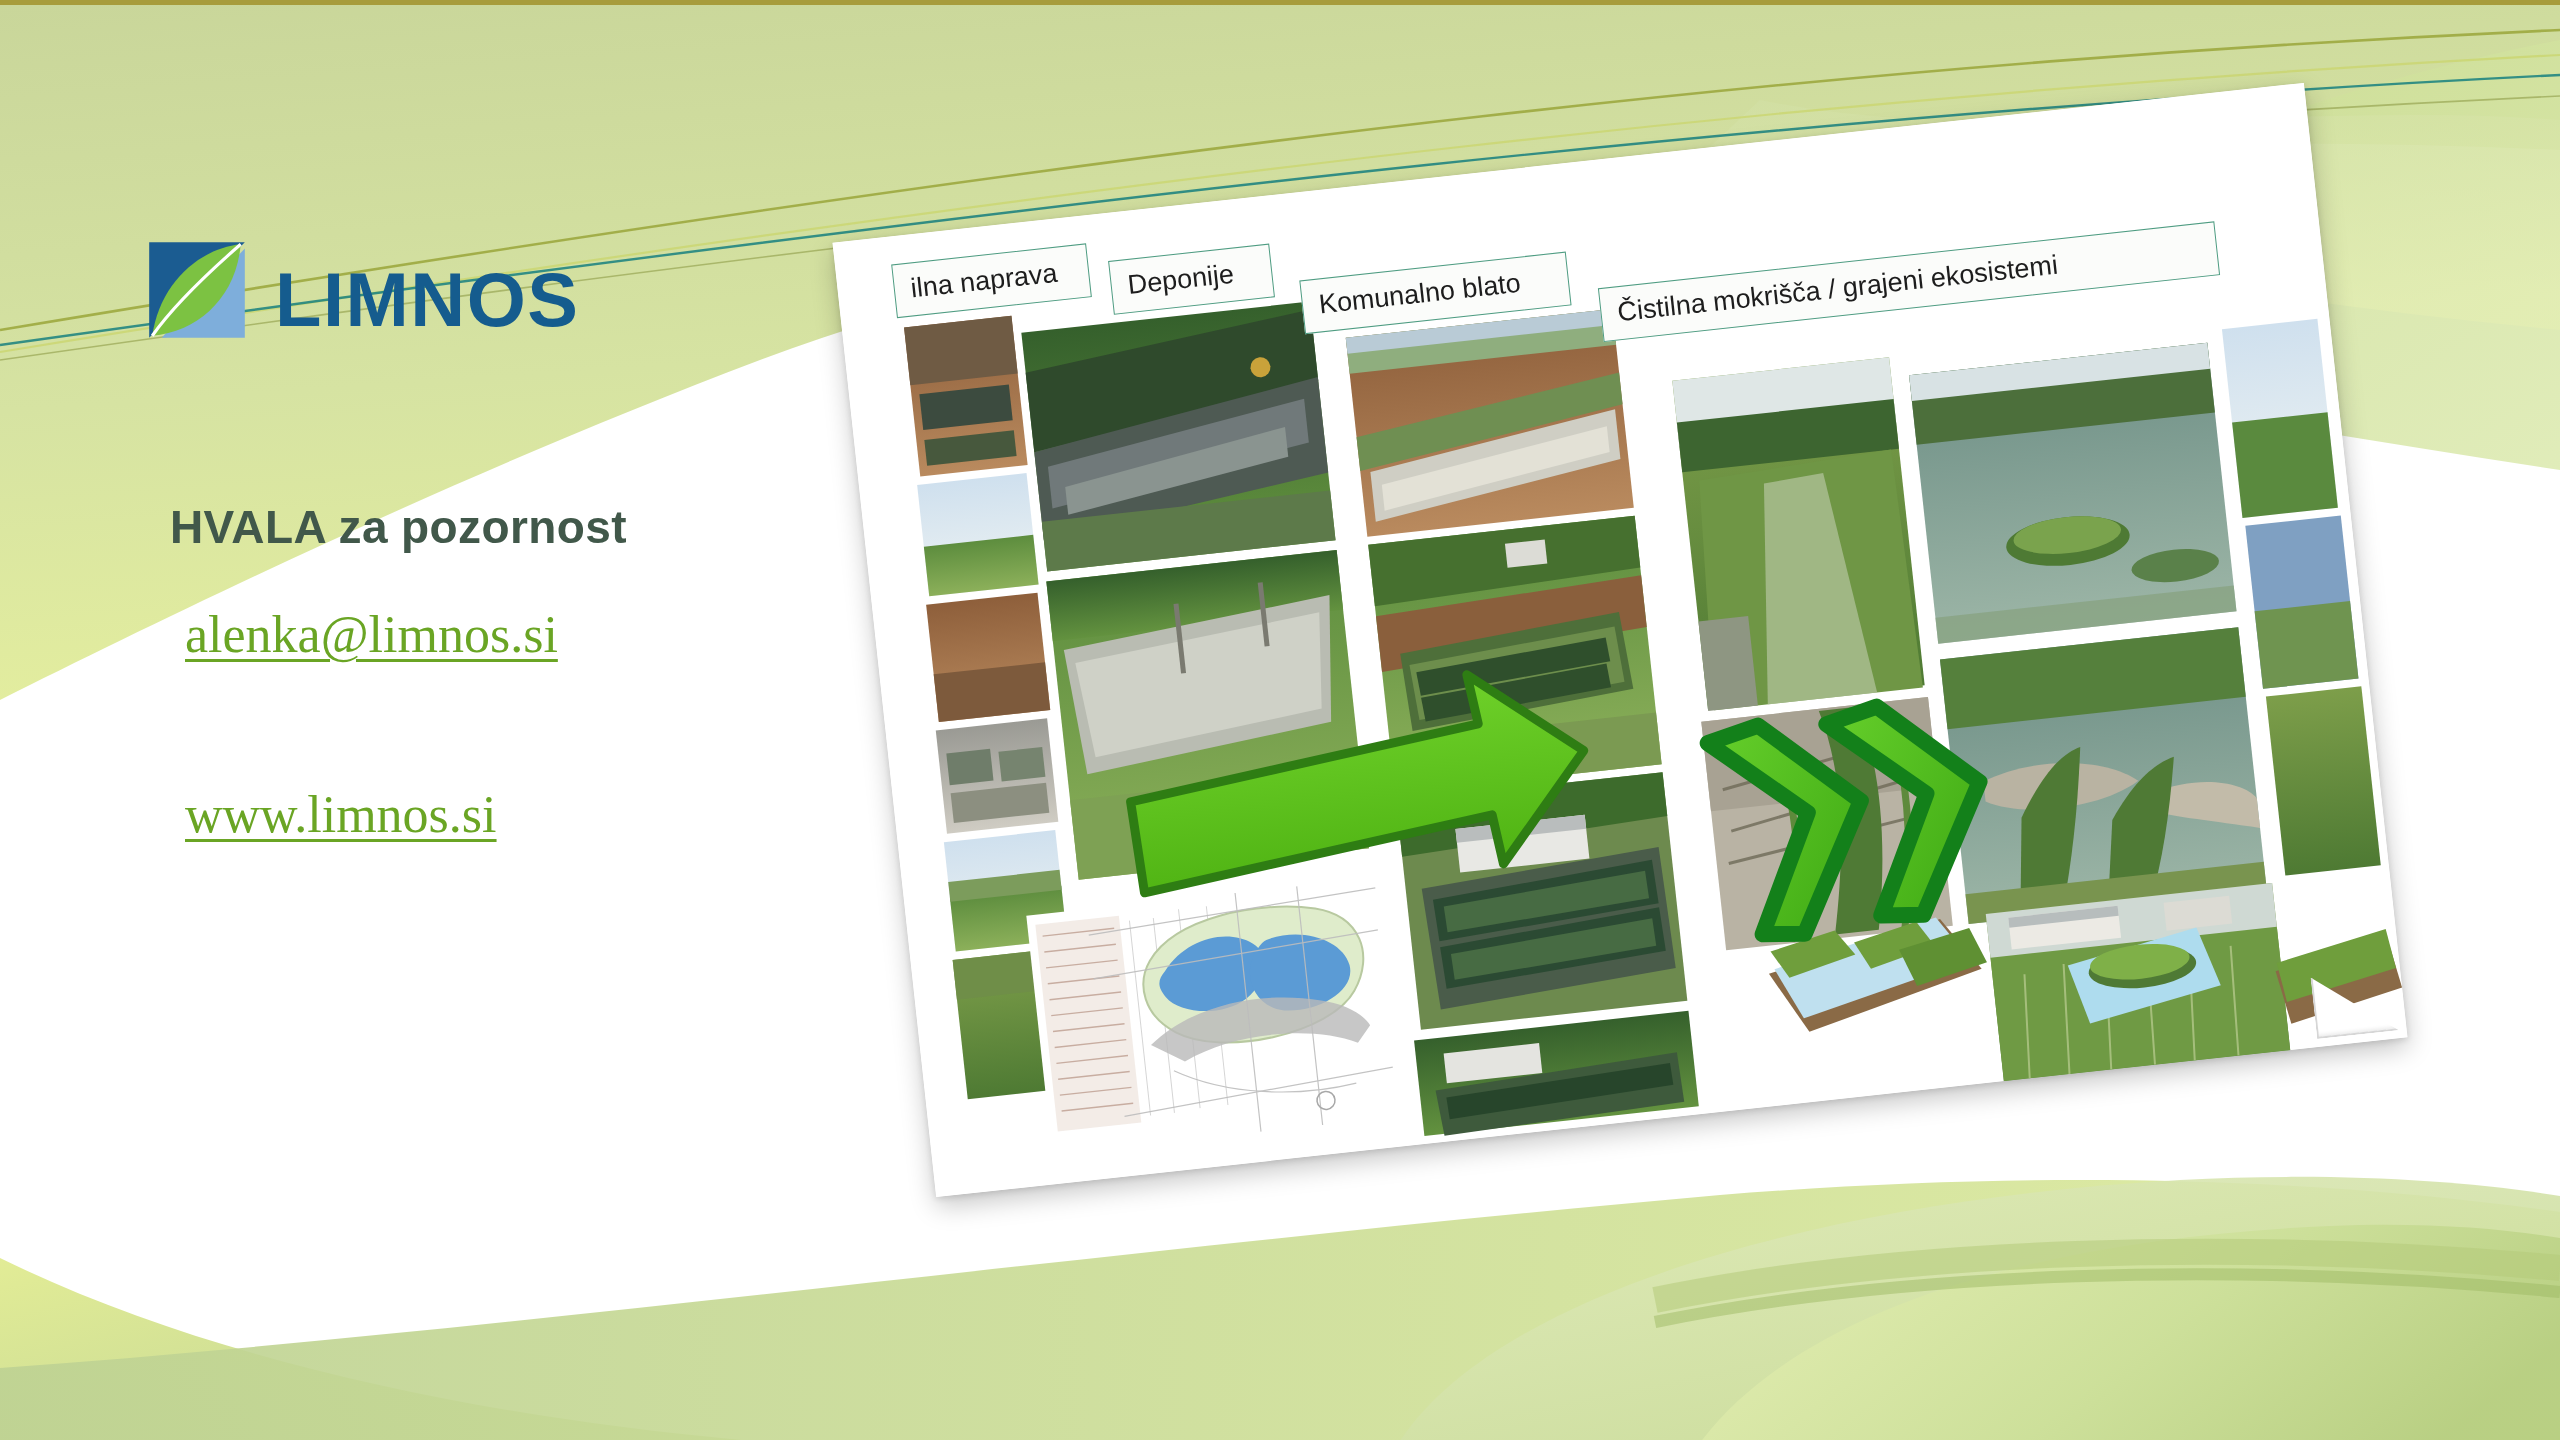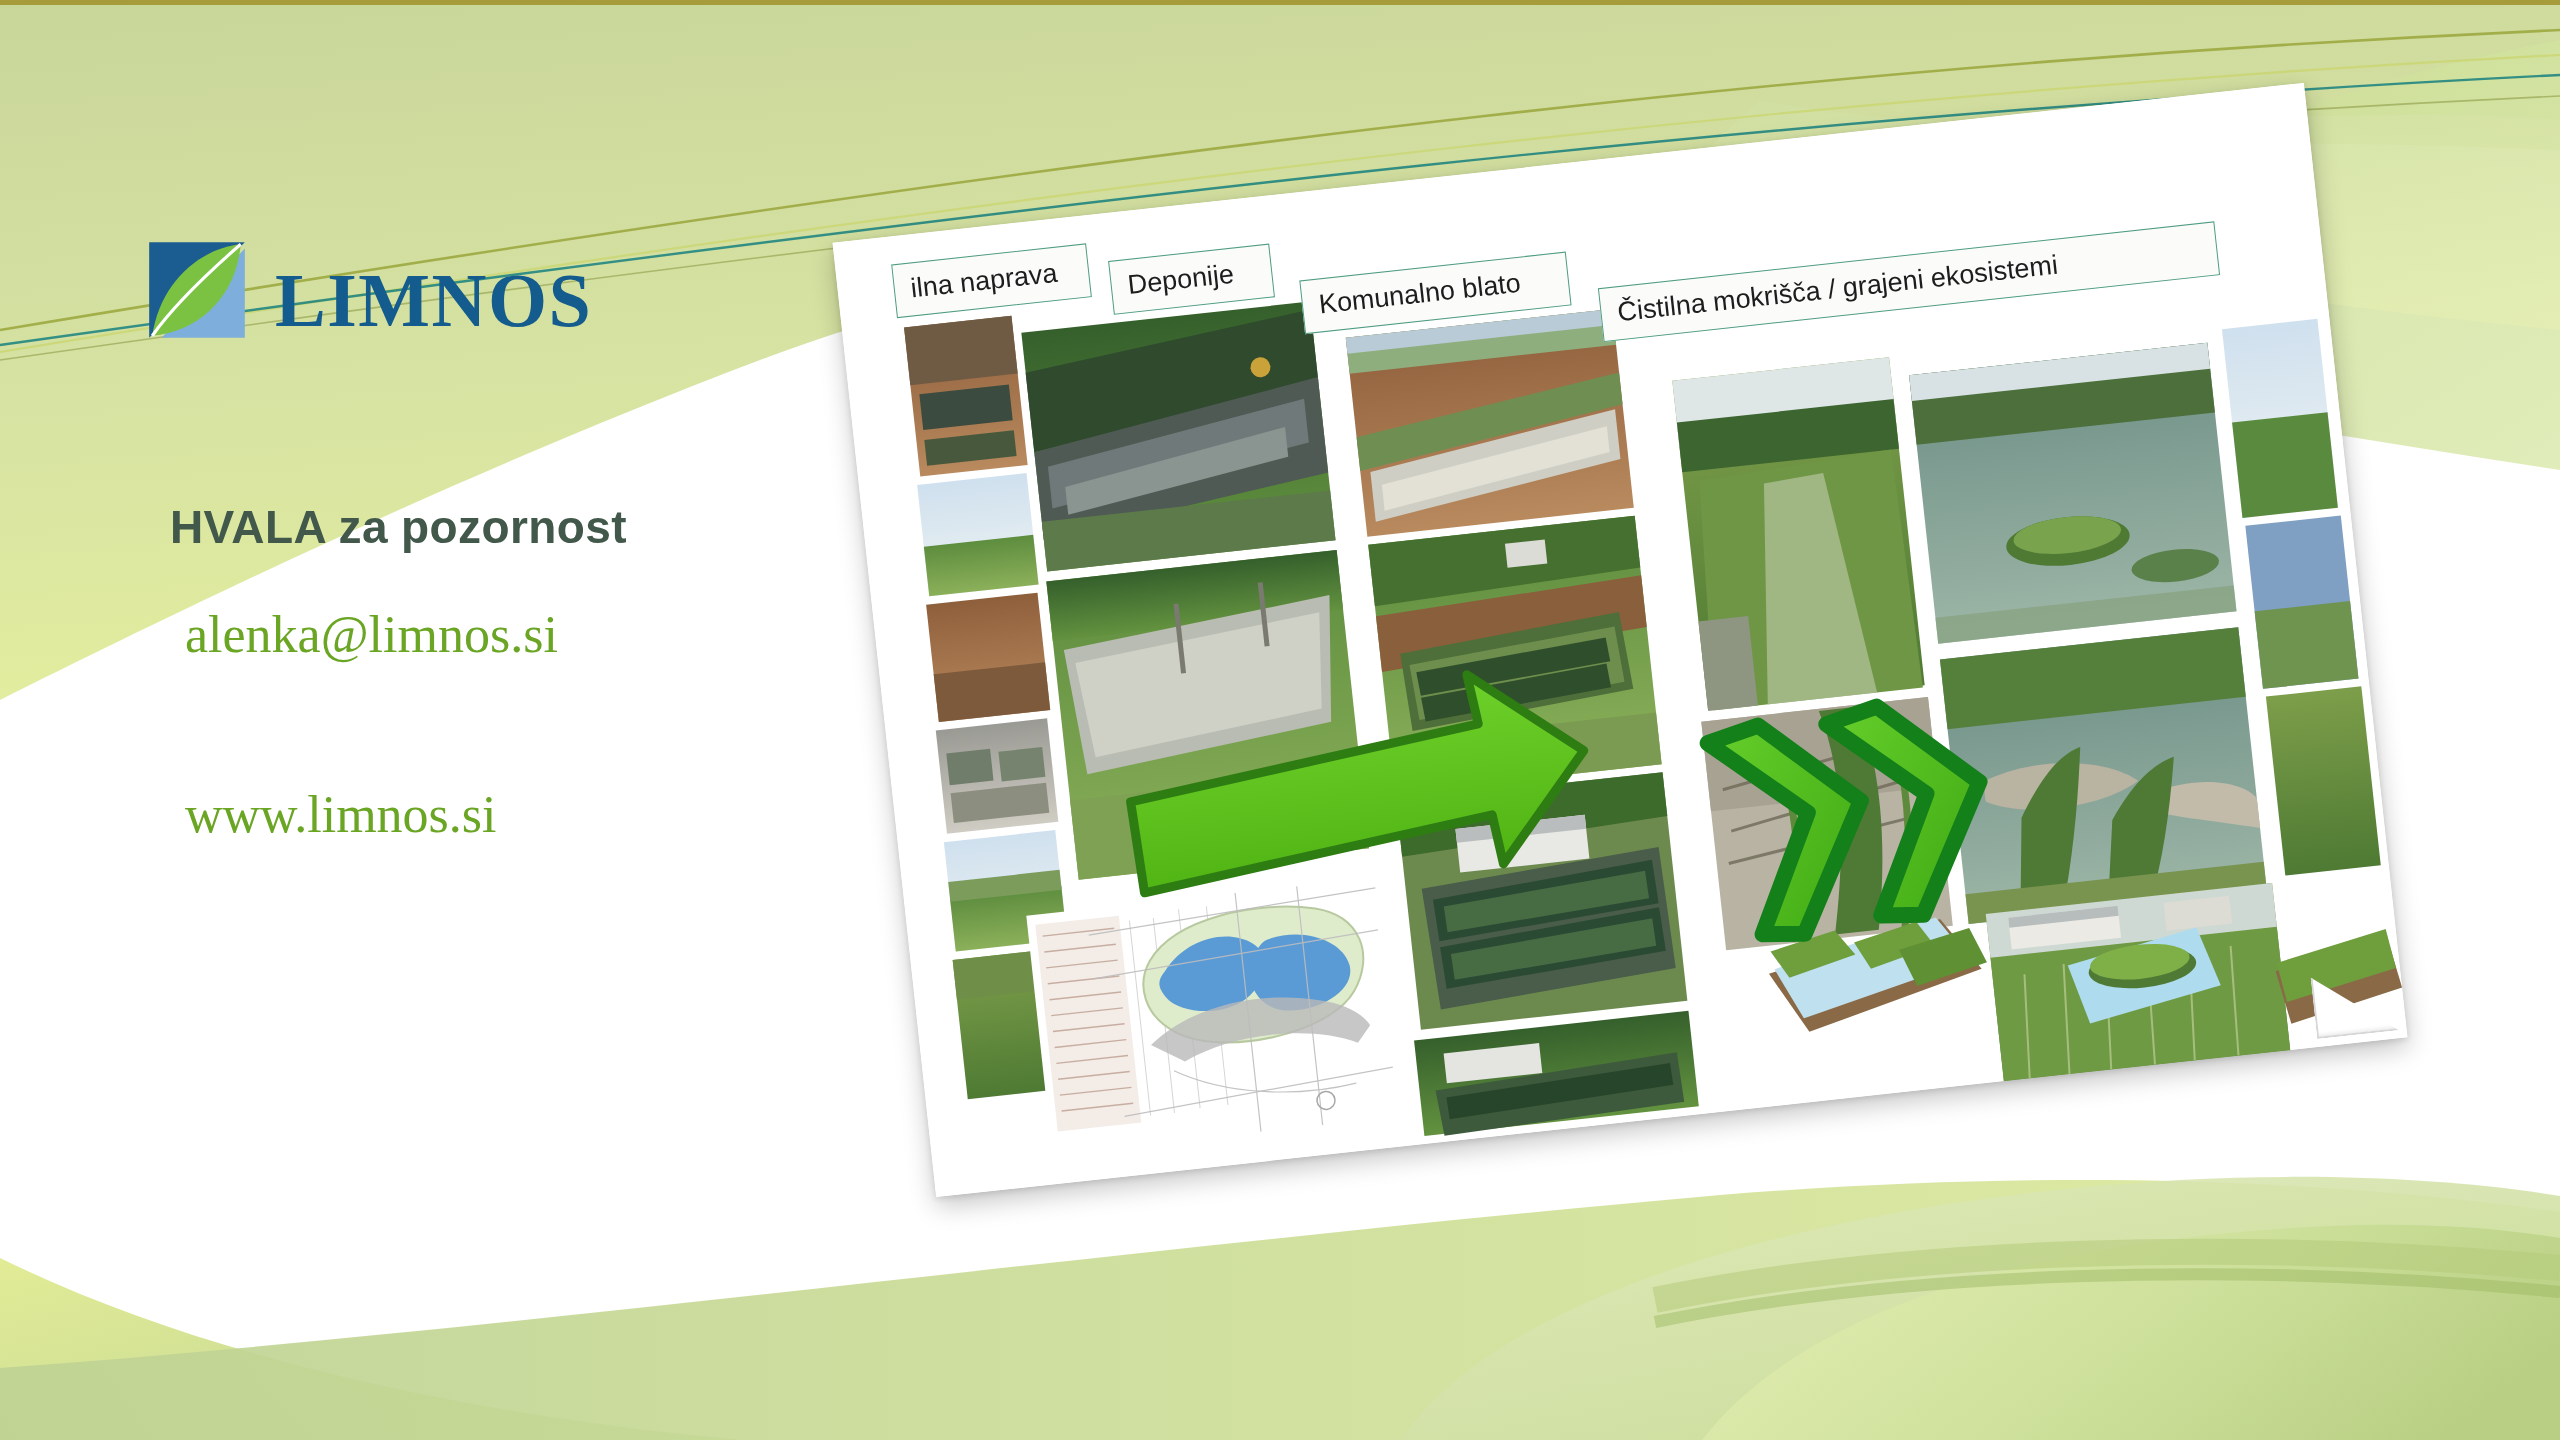--- a/index.html
+++ b/index.html
@@ -12,21 +12,21 @@
   
   #bg-deco{position:absolute;inset:0;width:2560px;height:1440px;}
 
   
   .left-col{position:absolute;left:0;top:0;width:900px;height:1440px;}
 
   
   .logo-wrap{position:absolute;left:145px;top:238px;display:flex;align-items:center;gap:26px;}
   .logo-mark{width:104px;height:104px;flex:none;}
   .logo-word{
-    font-family:Liberation Serif, serif;
+    font-family:Liberation Sans, sans-serif;
     font-weight:bold;
     font-size:76px;
     letter-spacing:1.5px;
     color:#155c8e;
     line-height:1;
     white-space:nowrap;
     margin-top:20px;
   }
 
   
@@ -39,20 +39,21 @@
     letter-spacing:.4px;
     white-space:nowrap;
   }
 
   
   .link{
     position:absolute;
     font-family:"Liberation Serif", serif;
     font-size:52px;
     color:#6aa524;
+    text-decoration:underline;
     text-decoration-thickness:3px;
     text-underline-offset:7px;
     white-space:nowrap;
     cursor:pointer;
   }
   #link-email{left:185px;top:605px;}
   #link-web{left:185px;top:785px;}
 
   
   .card-stage{

